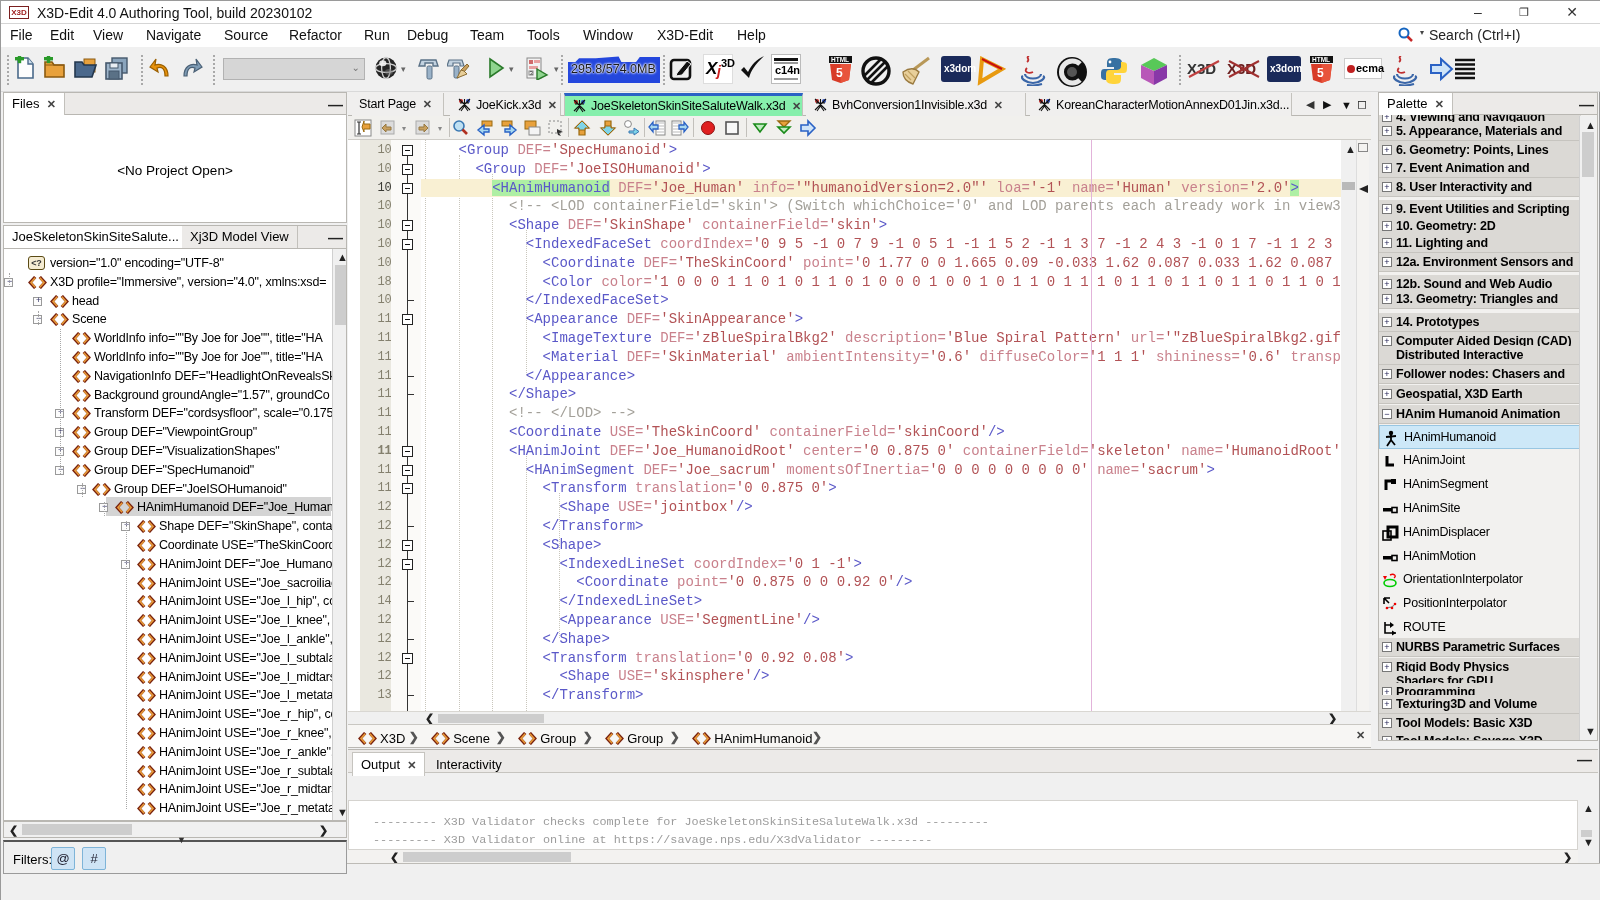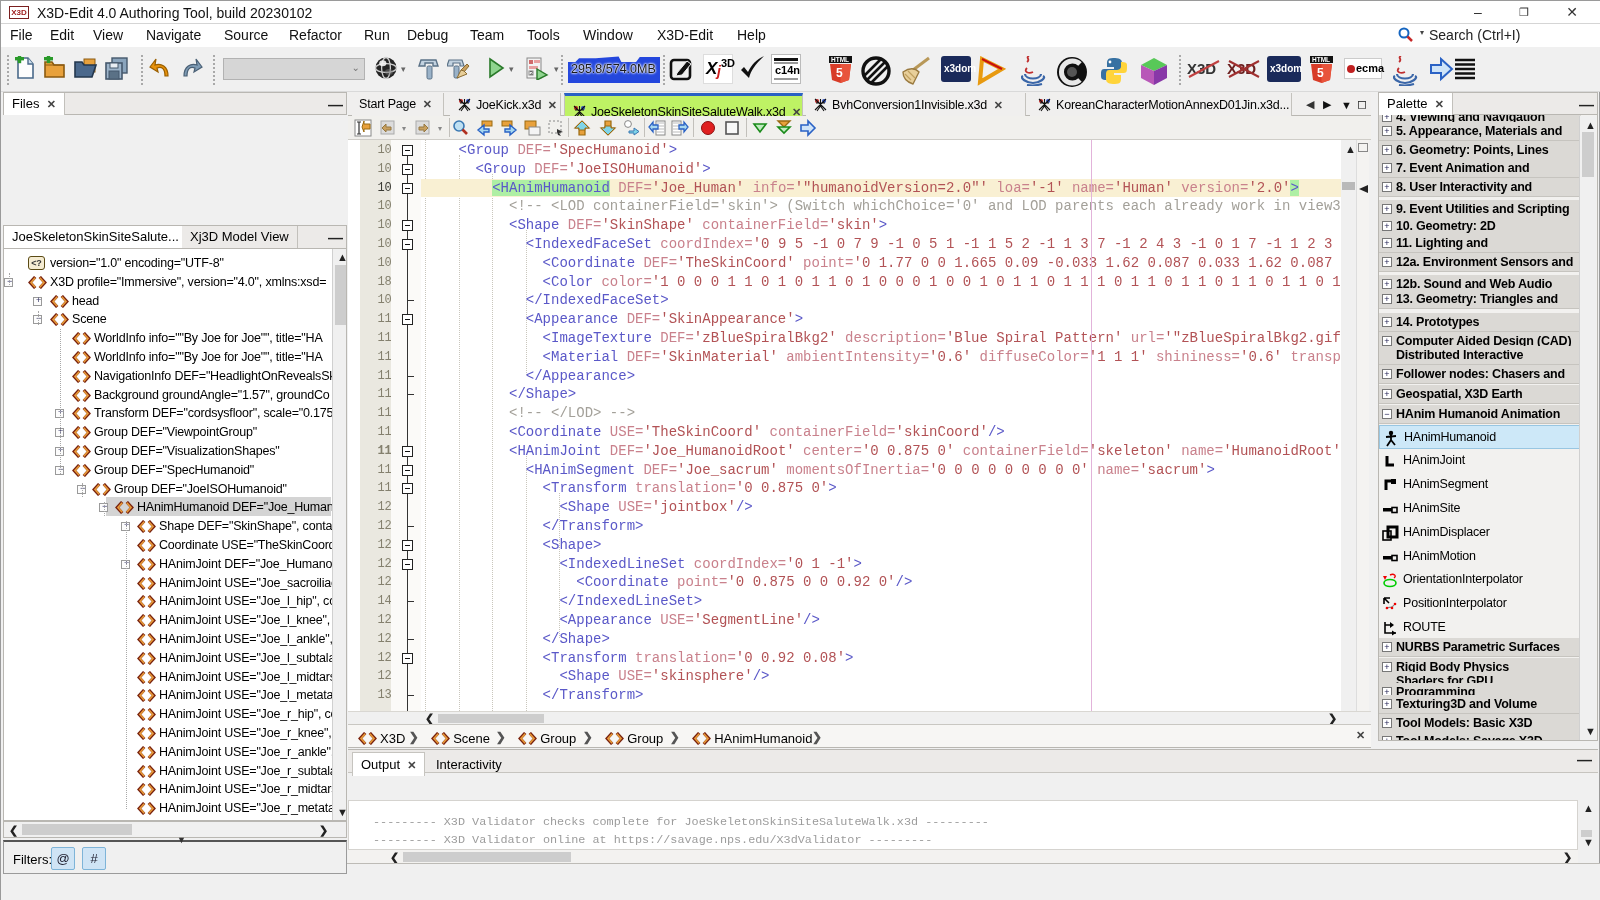--- a/index.html
+++ b/index.html
@@ -28,21 +28,21 @@
 #tree-tabrow { left:2px; top:224px; width:344px; height:24px; }
 #tree-body { left:2px; top:248px; width:344px; height:572px; background:#fff; border:1px solid #b9b7b2; border-top:none; overflow:hidden; }
 .trow { position:absolute; height:19px; white-space:nowrap; font-size:12.5px; letter-spacing:-0.2px; }
 .trow span.lbl { position:relative; top:2px; }
 #tree-hscroll { left:2px; top:820px; width:344px; height:17px; background:#f0f0f0; border:1px solid #b9b7b2; }
 #filters-row { left:2px; top:839px; width:344px; height:34px; background:#f0f0f0; border:1px solid #9b9b9b; border-top:2px solid #555; }
 .fbtn { position:absolute; top:5px; width:24px; height:23px; background:#cfe4f5; border:1px solid #7eb4d8; border-radius:2px; text-align:center; font-size:13px; color:#223; line-height:21px; }
 
 #doc-tabrow { left:347px; top:91px; width:1023px; height:24px; background:#f0efee; border-bottom:1px solid #b9b7b2; }
 .dtab { position:absolute; top:1px; height:23px; padding:4px 0 0 7px; font-size:12.5px; letter-spacing:-0.2px; background:#f0efee; border-right:1px solid #c4c2bd; white-space:nowrap; overflow:hidden; }
-.dtab.act { background:#bef264; border-top:3px solid #2a62c5; padding-top:8px; border-left:1px solid #c4c2bd; }
+.dtab.act { background:#86efac; border-top:3px solid #2a62c5; padding-top:2px; border-left:1px solid #c4c2bd; }
 #ed-toolbar { left:347px; top:115px; width:1023px; height:24px; background:#f1f0ed; border-bottom:1px solid #cfcdc8; }
 .eicon { position:absolute; top:3px; width:17px; height:17px; }
 .esep { position:absolute; top:2px; height:19px; width:1px; background:#c2c0bb; }
 
 #editor { left:347px; top:139px; width:993px; height:571px; background:#fff; overflow:hidden; }
 #gutter { left:347px; top:139px; width:43px; height:571px; background:#eae8e0; border-right:1px solid #cbc9c0; font-family:"Liberation Mono", monospace; font-size:12px; color:#84806e;margin-left:12px; }
 .lnum { position:absolute; right:3px; height:19px; }
 #foldcol { left:390px; top:139px; width:30px; height:571px; background:#fbfaf8; }
 .fbox { position:absolute; left:11px; width:11px; height:11px; border:1px solid #222; background:#fff; color:#111; }
 .fbox i { position:absolute; left:2px; top:4px; width:5px; height:1px; background:#111; }
@@ -289,20 +289,23 @@
         </svg></div>
       <div class="abs" style="left:1452px;top:55px;width:24px;height:26px;"><svg width="24" height="26" viewBox="0 0 24 26">
           <path d="M2 4 H22 M2 8.5 H22 M2 13 H22 M2 17.5 H22 M2 22 H22" stroke="#111" stroke-width="2.4"></path>
         </svg></div>
     </div>
 
   <div id="files-tabrow" class="abs ptabrow">
       <div class="ptab act" style="left:0;">Files&nbsp; <span class="x">✕</span></div>
     </div>
   <div class="minim abs" style="left:327px;top:95px;">—</div>
+  <div id="files-body" class="abs">
+      <div style="position:absolute;left:0;width:100%;top:48px;text-align:center;font-size:13.5px;">&lt;No Project Open&gt;</div>
+    </div>
   <div id="tree-tabrow" class="abs ptabrow">
       <div class="ptab act" style="left:0;">JoeSkeletonSkinSiteSalute...&nbsp; <span class="x">✕</span></div>
       <div class="ptab" style="left:178px;">Xj3D Model View</div>
     </div>
   <div class="minim abs" style="left:327px;top:228px;">—</div>
   <div id="tree-body" class="abs">
     <div id="treerows">
         <div class="trow" style="left:0;top:5px;width:344px;">
           <div style="position:absolute;left:24px;top:2px;width:17px;height:14px;background:#f5ecd2;border:1.5px solid #5a4a14;border-radius:3px;font-size:9px;font-weight:bold;color:#333;text-align:center;line-height:13px;">&lt;?</div>
           <span class="lbl" style="position:absolute;left:46px;top:2px;white-space:nowrap;">version="1.0" encoding="UTF-8"</span>

